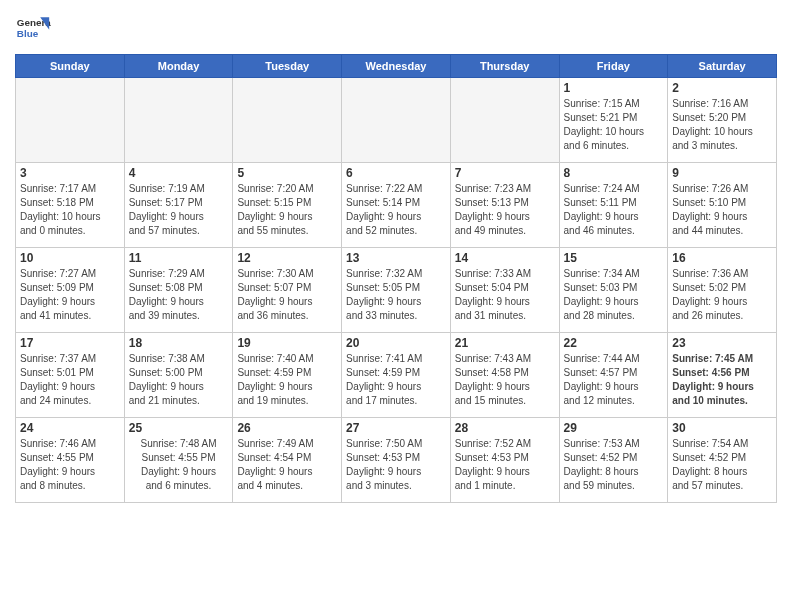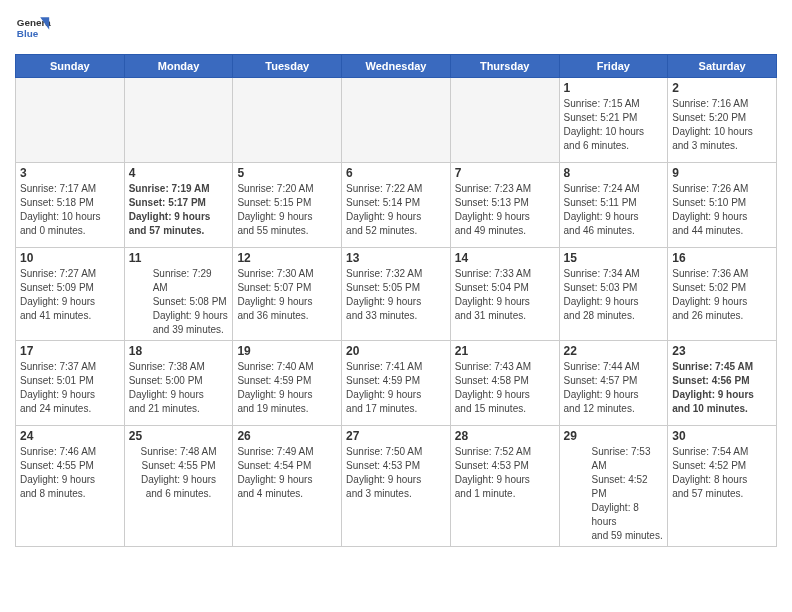--- a/index.html
+++ b/index.html
@@ -132,21 +132,21 @@
       <tr>
         <td class="has-data">
           <span class="day-num">3</span>
           <div class="day-info" style="white-space: pre-line;">Sunrise: 7:17 AM
 Sunset: 5:18 PM
 Daylight: 10 hours
 and 0 minutes.</div>
         </td>
         <td class="has-data">
           <span class="day-num">4</span>
-          <div class="day-info" style="white-space: pre-line; font-weight: bold;">Sunrise: 7:19 AM
+          <div class="day-info" style="white-space: pre-line;">Sunrise: 7:19 AM
 Sunset: 5:17 PM
 Daylight: 9 hours
 and 57 minutes.</div>
         </td>
         <td class="has-data">
           <span class="day-num">5</span>
           <div class="day-info" style="white-space: pre-line;">Sunrise: 7:20 AM
 Sunset: 5:15 PM
 Daylight: 9 hours
 and 55 minutes.</div>
@@ -183,21 +183,21 @@
       <tr>
         <td class="has-data">
           <span class="day-num">10</span>
           <div class="day-info" style="white-space: pre-line;">Sunrise: 7:27 AM
 Sunset: 5:09 PM
 Daylight: 9 hours
 and 41 minutes.</div>
         </td>
         <td class="has-data">
           <span class="day-num">11</span>
-          <div class="day-info" style="white-space: pre-line; margin-left: 24px;">Sunrise: 7:29 AM
+          <div class="day-info" style="white-space: pre-line;">Sunrise: 7:29 AM
 Sunset: 5:08 PM
 Daylight: 9 hours
 and 39 minutes.</div>
         </td>
         <td class="has-data">
           <span class="day-num">12</span>
           <div class="day-info" style="white-space: pre-line;">Sunrise: 7:30 AM
 Sunset: 5:07 PM
 Daylight: 9 hours
 and 36 minutes.</div>
@@ -313,21 +313,21 @@
         </td>
         <td class="has-data">
           <span class="day-num">28</span>
           <div class="day-info" style="white-space: pre-line;">Sunrise: 7:52 AM
 Sunset: 4:53 PM
 Daylight: 9 hours
 and 1 minute.</div>
         </td>
         <td class="has-data">
           <span class="day-num">29</span>
-          <div class="day-info" style="white-space: pre-line; margin-left: 28px;">Sunrise: 7:53 AM
+          <div class="day-info" style="white-space: pre-line;">Sunrise: 7:53 AM
 Sunset: 4:52 PM
 Daylight: 8 hours
 and 59 minutes.</div>
         </td>
         <td class="has-data">
           <span class="day-num">30</span>
           <div class="day-info" style="white-space: pre-line;">Sunrise: 7:54 AM
 Sunset: 4:52 PM
 Daylight: 8 hours
 and 57 minutes.</div>

